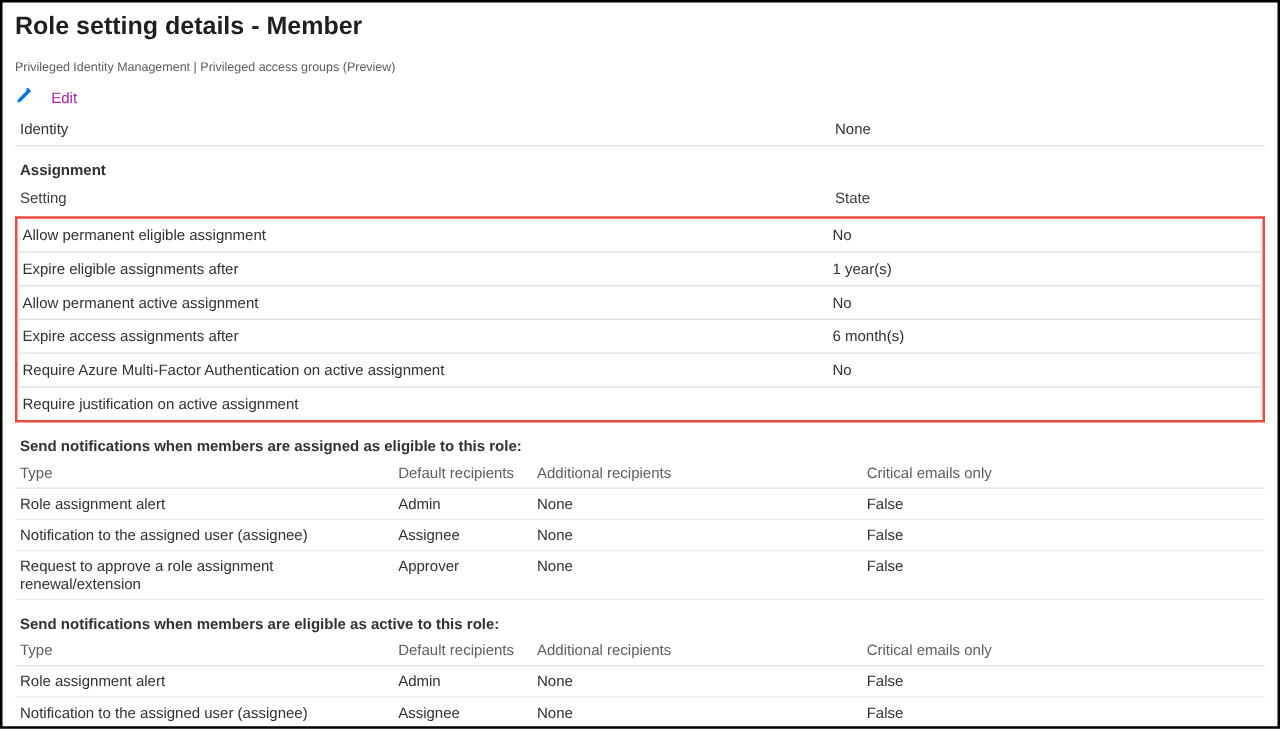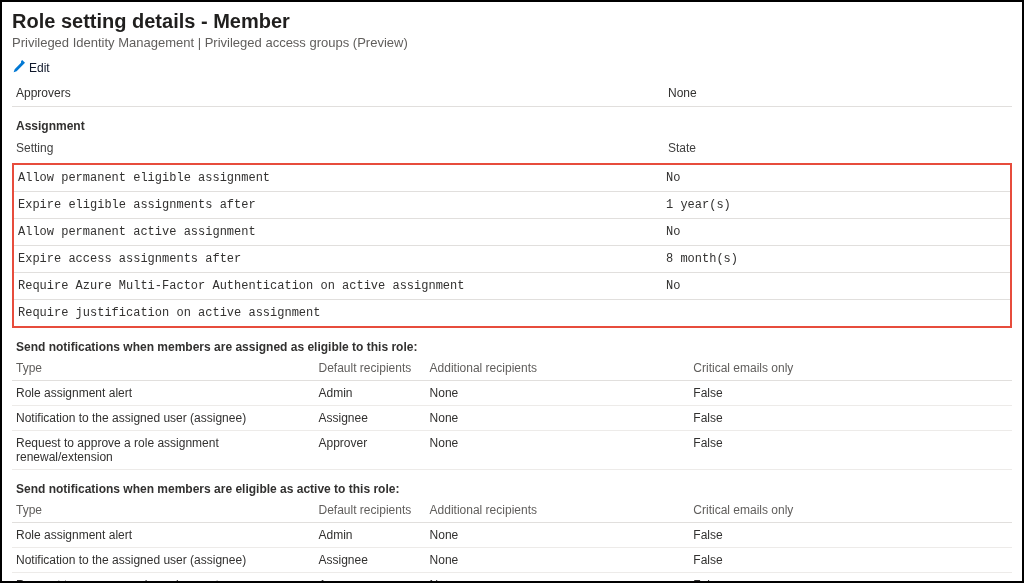--- a/index.html
+++ b/index.html
@@ -13,31 +13,31 @@
       width: 1024px;
       height: 583px;
       overflow: hidden;
     }
     .header-title {
       font-size: 20px;
       font-weight: 600;
       color: #201f1e;
     }
     .breadcrumb {
-      font-size: 13px;
+      font-size: 10px;
       color: #605e5c;
-      margin-top: 2px;
+      margin-top: 16px;
     }
     .edit-row {
       margin-top: 10px;
       padding-bottom: 4px;
       display: flex;
       align-items: center;
-      gap: 4px;
-      color: #0f172a;
+      gap: 16px;
+      color: #a21caf;
       cursor: pointer;
     }
     .edit-icon-svg { width: 13px; height: 13px; }
     .two-col {
       display: flex;
       border-bottom: 1px solid #e1dfdd;
       padding: 6px 4px;
     }
     .two-col .c1 { flex: 1; color: #323130; }
     .two-col .c2 { width: 340px; color: #323130; }
@@ -53,21 +53,20 @@
       padding: 6px 4px;
       color: #404040;
     }
     .header-row .c1 { flex: 1; }
     .header-row .c2 { width: 340px; }
     .highlight-box {
       border: 2px solid #e74c3c;
       margin-top: 2px;
       margin-bottom: 4px;
       padding: 0;
-      font-family: Liberation Mono, monospace;
     }
     .highlight-box .two-col:last-child { border-bottom: none; justify-content: space-between; }
     .four-col {
       display: flex;
       border-bottom: 1px solid #edebe9;
       padding: 5px 4px;
     }
     .four-col.head { color: #605e5c; border-bottom: 1px solid #e1dfdd; align-items: flex-end; }
     .four-col .t1 { width: 275px; }
     .four-col .t2 { width: 120px; margin-left: 48px; }
@@ -83,21 +82,21 @@
 <div class="edit-row">
   <span>
     <svg class="edit-icon-svg" viewBox="0 0 16 16">
         <path fill="#0078d4" d="M11.1 1.5l3.4 3.4-8.8 8.8L2 15l1.3-3.7 7.8-7.8zM12.5 0L11 1.5l3.5 3.5L16 3.5 12.5 0z"></path>
       </svg>
   </span>
   <span>Edit</span>
 </div>
 
 <div class="two-col">
-  <div class="c1">Approvers</div>
+  <div class="c1">Identity</div>
   <div class="c2">None</div>
 </div>
 
 <div class="section-title">Assignment</div>
 <div class="header-row">
   <div class="c1">Setting</div>
   <div class="c2">State</div>
 </div>
 
 <div class="highlight-box">
@@ -108,21 +107,21 @@
   <div class="two-col">
     <div class="c1">Expire eligible assignments after</div>
     <div class="c2">1 year(s)</div>
   </div>
   <div class="two-col">
     <div class="c1">Allow permanent active assignment</div>
     <div class="c2">No</div>
   </div>
   <div class="two-col">
     <div class="c1">Expire access assignments after</div>
-    <div class="c2">8 month(s)</div>
+    <div class="c2">6 month(s)</div>
   </div>
   <div class="two-col">
     <div class="c1">Require Azure Multi-Factor Authentication on active assignment</div>
     <div class="c2">No</div>
   </div>
   <div class="two-col">
     <div class="c1">Require justification on active assignment</div>
   </div>
 </div>
 

